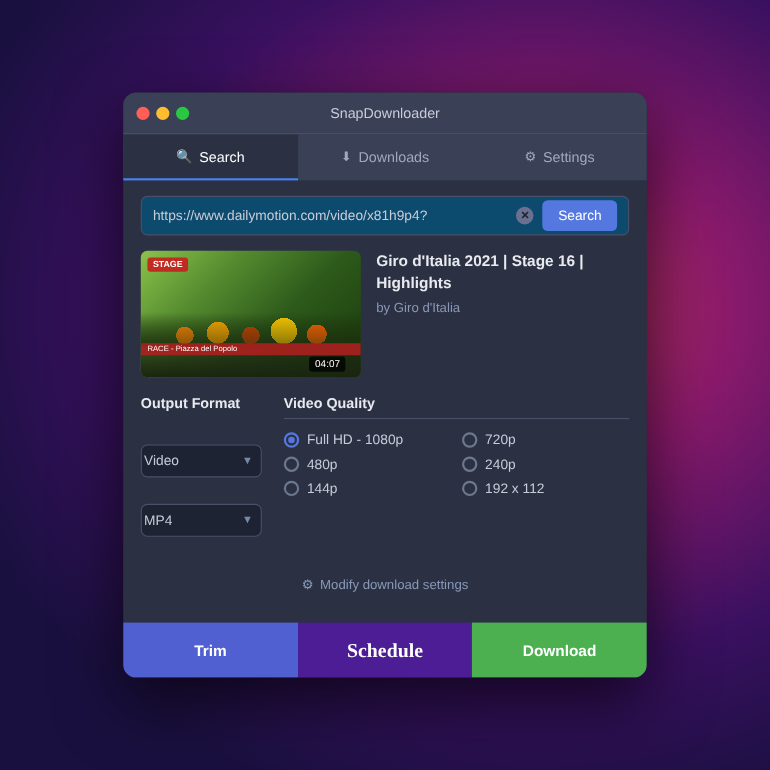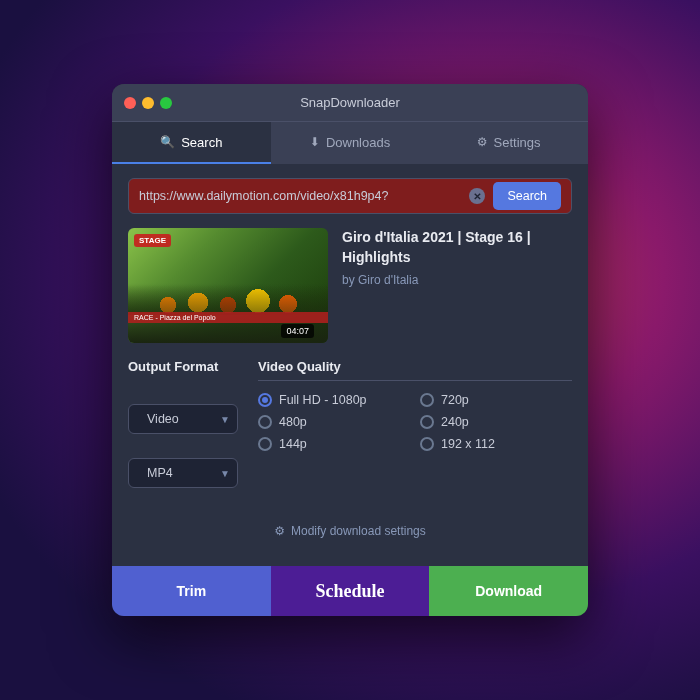--- a/index.html
+++ b/index.html
@@ -86,21 +86,21 @@
       font-size: 12px;
     }
 
     .content {
       padding: 14px 16px;
     }
 
     .url-bar {
       display: flex;
       align-items: center;
-      background: #7f1d1d;
+      background: #0c4a6e;
       border-radius: 6px;
       padding: 0 10px;
       margin-bottom: 14px;
       height: 36px;
       border: 1px solid #4a5068;
     }
 
     .url-input {
       flex: 1;
       background: transparent;
@@ -255,21 +255,21 @@
     .select-wrapper {
       position: relative;
     }
 
     select {
       appearance: none;
       background: #1e2334;
       border: 1px solid #4a5068;
       border-radius: 6px;
       color: #c8ccd8;
-      padding: 5px 28px 5px 18px;
+      padding: 5px 28px 5px 2px;
       font-size: 12.5px;
       font-family: inherit;
       cursor: pointer;
       width: 110px;
       height: 30px;
     }
 
     .select-arrow {
       position: absolute;
       right: 8px;

